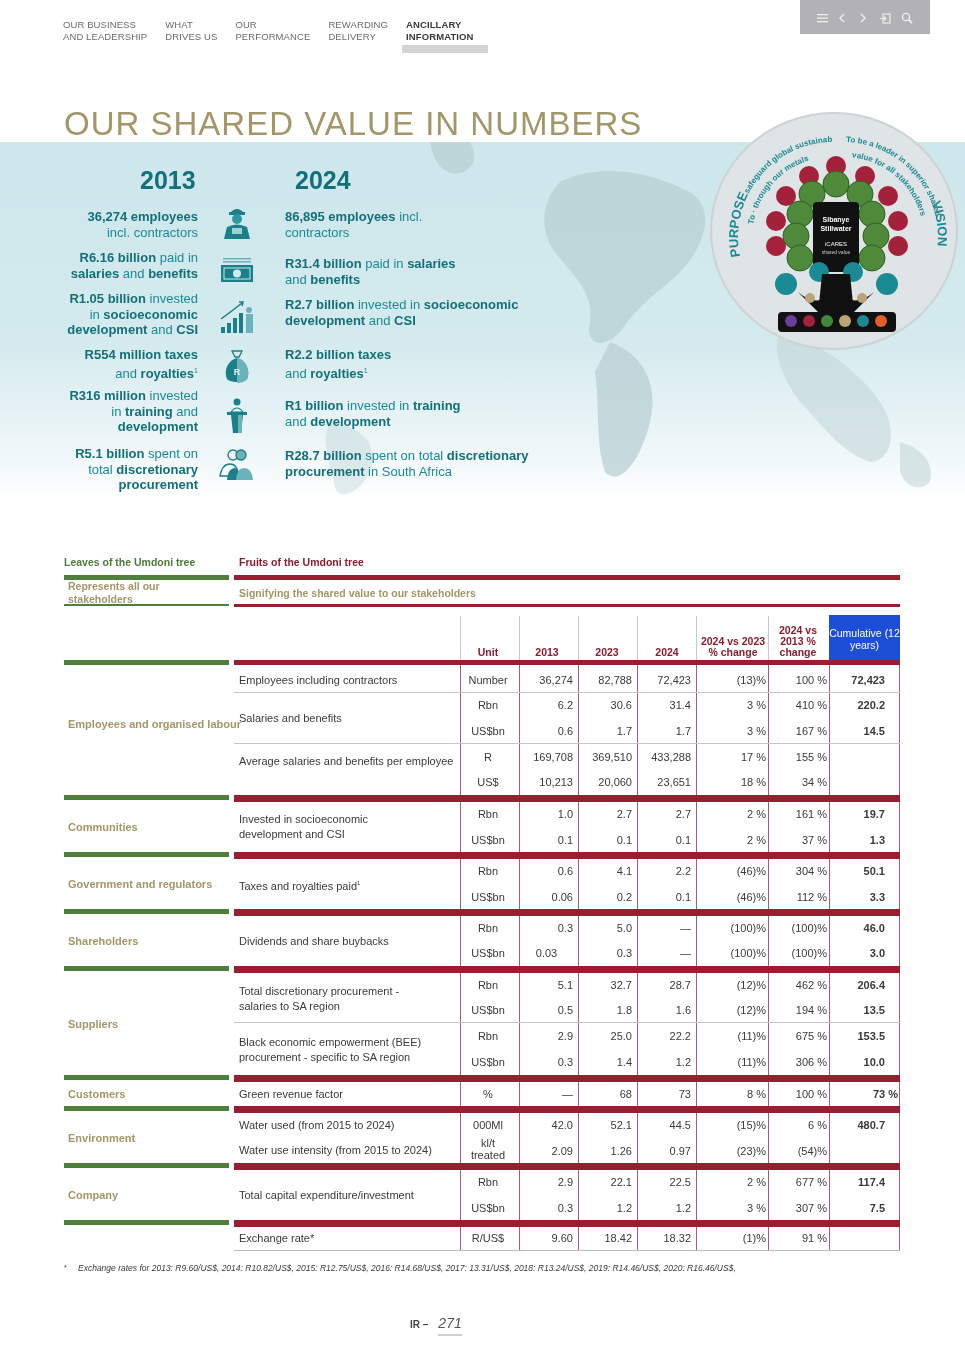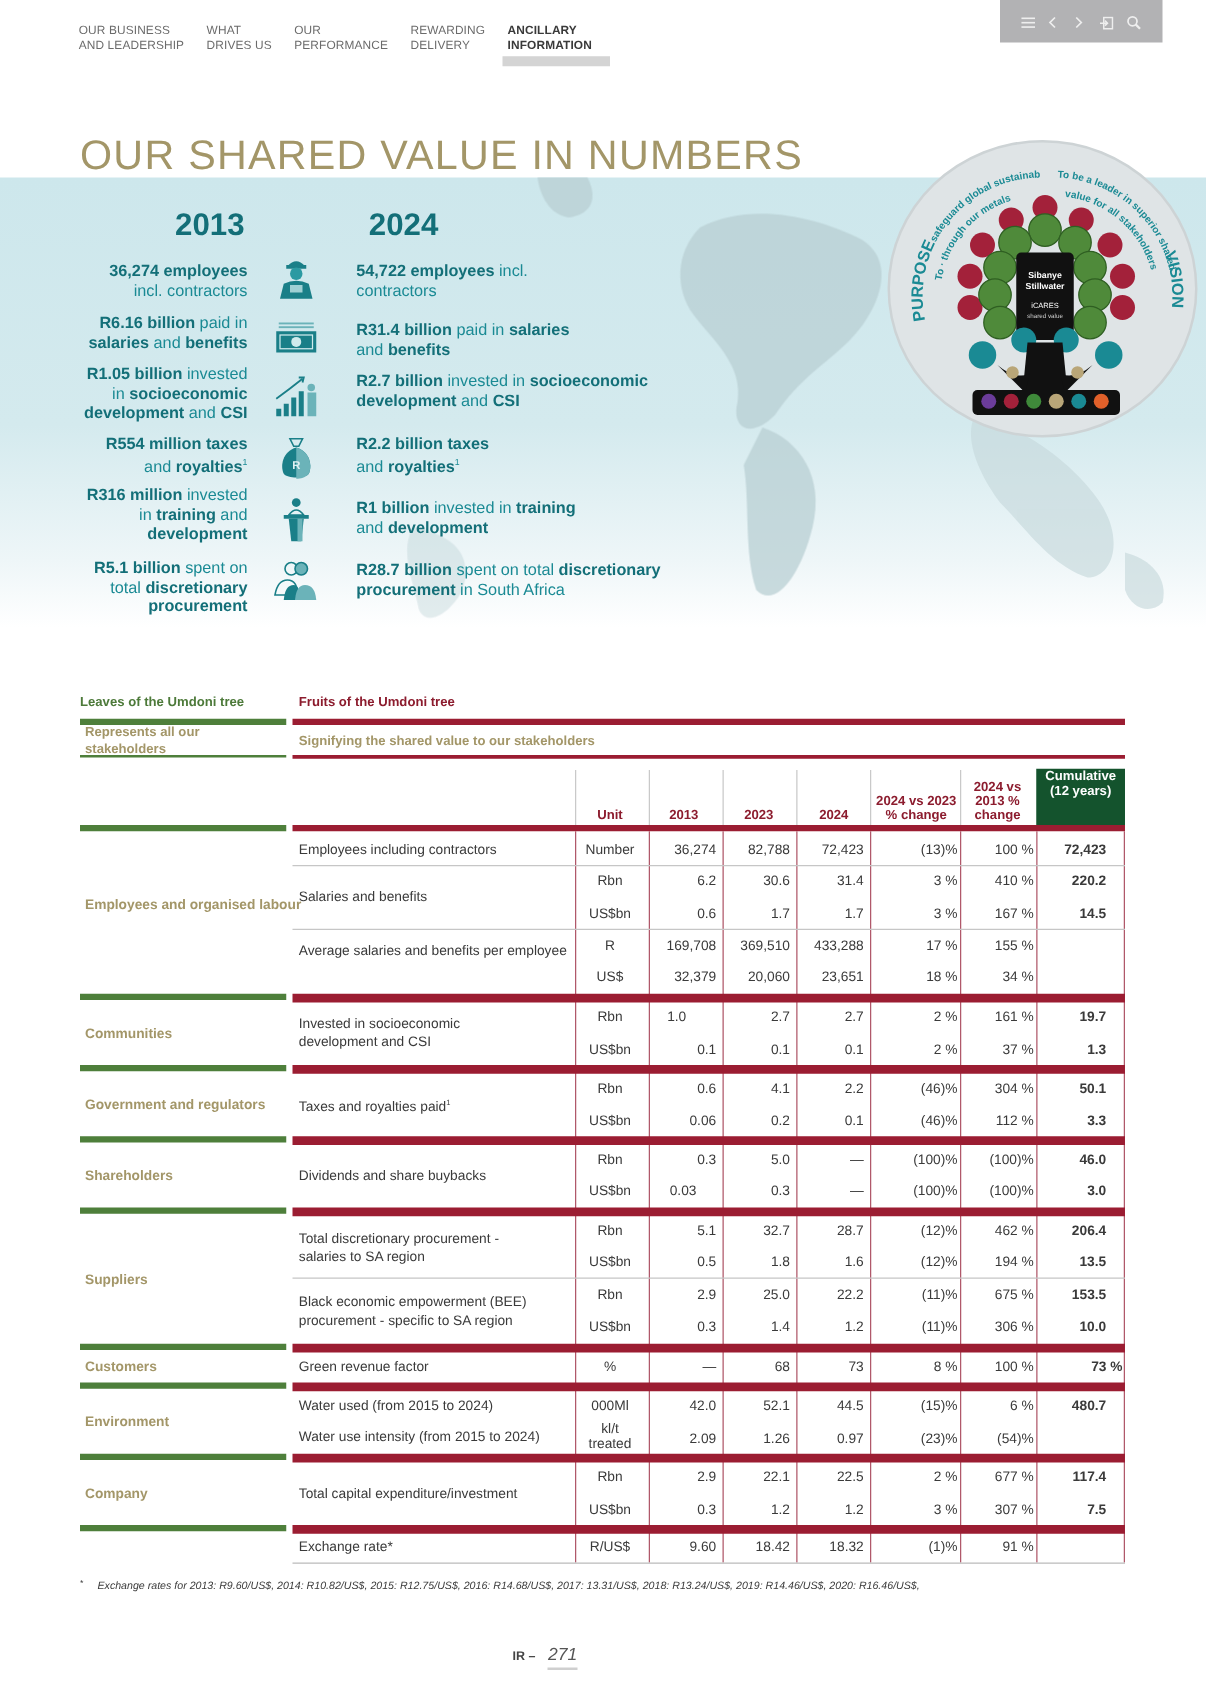--- a/index.html
+++ b/index.html
@@ -37,21 +37,21 @@
   
   .circle { position: absolute; left: 710px; top: 112px; width: 248px; height: 238px; border-radius: 50%; background: #dfe4e6; border: 2px solid #cdd3d5; overflow: hidden; }
   .leaves-hdr { position: absolute; left: 64px; top: 556px; font-size: 10.5px; color: #4d7a3a; font-weight: bold; }
   .fruits-hdr { position: absolute; left: 239px; top: 556px; font-size: 10.5px; color: #8c1c2e; font-weight: bold; }
   .gbar { position: absolute; left: 64px; width: 165px; height: 5px; background: #4e7f3b; }
   .rbar { position: absolute; left: 234px; width: 666px; height: 5px; background: #9b1d32; }
   .rep { position: absolute; left: 68px; top: 580px; font-size: 10.5px; line-height: 13px; color: #a39668; font-weight: bold; }
   .sig { position: absolute; left: 239px; top: 587px; font-size: 10.5px; color: #a39668; font-weight: bold; }
 
   .col-hdr { position: absolute; top: 615px; font-size: 10.5px; font-weight: bold; color: #8c1c2e; text-align: center; line-height: 11px; display: flex; align-items: flex-end; justify-content: center; height: 44px; padding-bottom: 1px; }
-  .cum-hdr { position: absolute; left: 829px; top: 615px; width: 71px; height: 47px; background: #14532d; color: #fff; font-size: 10.5px; font-weight: bold; text-align: center; line-height: 12px; }
+  .cum-hdr { position: absolute; left: 829px; top: 615px; width: 71px; height: 47px; background: #1d4ed8; color: #fff; font-size: 10.5px; font-weight: normal; text-align: center; line-height: 12px; padding-top: 12px; }
   .vline { position: absolute; width: 1px; background: #c9c9c9; }
   .vline.red { background: #b0586a; }
   .hline { position: absolute; height: 1px; background: #c6c6c6; left: 234px; width: 666px; }
 
   .stake { position: absolute; left: 68px; font-size: 11px; line-height: 14px; color: #a39668; font-weight: bold; }
   .metric { position: absolute; left: 239px; font-size: 11px; line-height: 14.5px; color: #3a3a3a; width: 215px; }
   .metric sup { font-size: 6px; }
   .cell { position: absolute; font-size: 11px; color: #3a3a3a; text-align: right; line-height: 12px; }
   .cell.unit { text-align: center; }
   .cell.cum { font-weight: bold; }
@@ -134,21 +134,21 @@
       <path d="M780 190 C820 200 860 230 880 260 C900 290 890 320 870 320 C840 310 820 280 800 260 C785 240 770 210 780 190Z"></path>
       <path d="M900 300 C920 305 935 320 930 340 C920 350 905 345 900 330Z"></path>
     </g>
   </svg>
 </div>
 
 <div class="year y2013">2013</div>
 <div class="year y2024">2024</div>
 
 <div class="stat l" style="top:209px;"><b>36,274 employees</b><br><span>incl. contractors</span></div>
-<div class="stat r" style="top:209px;"><b>54,722 employees</b><span> incl.</span><br><span>contractors</span></div>
+<div class="stat r" style="top:209px;"><b>86,895 employees</b><span> incl.</span><br><span>contractors</span></div>
 <svg class="icon" style="top:203px;" viewBox="0 0 38 38">
   <path d="M12 10 Q19 2 26 10 Z" fill="#1a7f88"></path>
     <rect x="11" y="9" width="16" height="3" fill="#1a7f88"></rect>
   <circle cx="19" cy="16" r="5" fill="#2b9aa2"></circle>
   <path d="M6 36 L9 24 Q19 19 29 24 L32 36 Z" fill="#1a7f88"></path>
   <rect x="14" y="25" width="10" height="6" fill="#9fd0d4"></rect>
 </svg>
 
 <div class="stat l" style="top:250px;"><b>R6.16 billion</b><span> paid in</span><br><b>salaries</b><span> and </span><b>benefits</b></div>
 <div class="stat r" style="top:256px;"><b>R31.4 billion</b><span> paid in </span><b>salaries</b><br><span>and </span><b>benefits</b></div>
@@ -343,34 +343,34 @@
 <div>
   <div class="cell unit" style="left:462px;width:52px;top:751px;">R</div>
   <div class="cell" style="left:520px;width:53px;top:751px;">169,708</div>
   <div class="cell" style="left:579px;width:53px;top:751px;">369,510</div>
   <div class="cell" style="left:638px;width:53px;top:751px;">433,288</div>
   <div class="cell" style="left:697px;width:69px;top:751px;">17 %</div>
   <div class="cell" style="left:769px;width:58px;top:751px;">155 %</div>
 </div>
 <div>
   <div class="cell unit" style="left:462px;width:52px;top:776px;">US$</div>
-  <div class="cell" style="left:520px;width:53px;top:776px;">32,379</div>
+  <div class="cell" style="left:520px;width:53px;top:776px;">10,213</div>
   <div class="cell" style="left:579px;width:53px;top:776px;">20,060</div>
   <div class="cell" style="left:638px;width:53px;top:776px;">23,651</div>
   <div class="cell" style="left:697px;width:69px;top:776px;">18 %</div>
   <div class="cell" style="left:769px;width:58px;top:776px;">34 %</div>
 </div>
 <div class="gbar" style="top:795px;"></div>
 <div class="rbar" style="top:795px; height:7px;"></div>
 
 <div class="stake" style="top:820px;">Communities</div>
 <div class="metric" style="top:812px; width:170px;">Invested in socioeconomic development and CSI</div>
 <div>
   <div class="cell unit" style="left:462px;width:52px;top:808px;">Rbn</div>
-  <div class="cell" style="left:496px;width:53px;top:808px;">1.0</div>
+  <div class="cell" style="left:520px;width:53px;top:808px;">1.0</div>
   <div class="cell" style="left:579px;width:53px;top:808px;">2.7</div>
   <div class="cell" style="left:638px;width:53px;top:808px;">2.7</div>
   <div class="cell" style="left:697px;width:69px;top:808px;">2 %</div>
   <div class="cell" style="left:769px;width:58px;top:808px;">161 %</div>
   <div class="cell cum" style="left:830px;width:55px;top:808px;">19.7</div>
 </div>
 <div>
   <div class="cell unit" style="left:462px;width:52px;top:834px;">US$bn</div>
   <div class="cell" style="left:520px;width:53px;top:834px;">0.1</div>
   <div class="cell" style="left:579px;width:53px;top:834px;">0.1</div>

